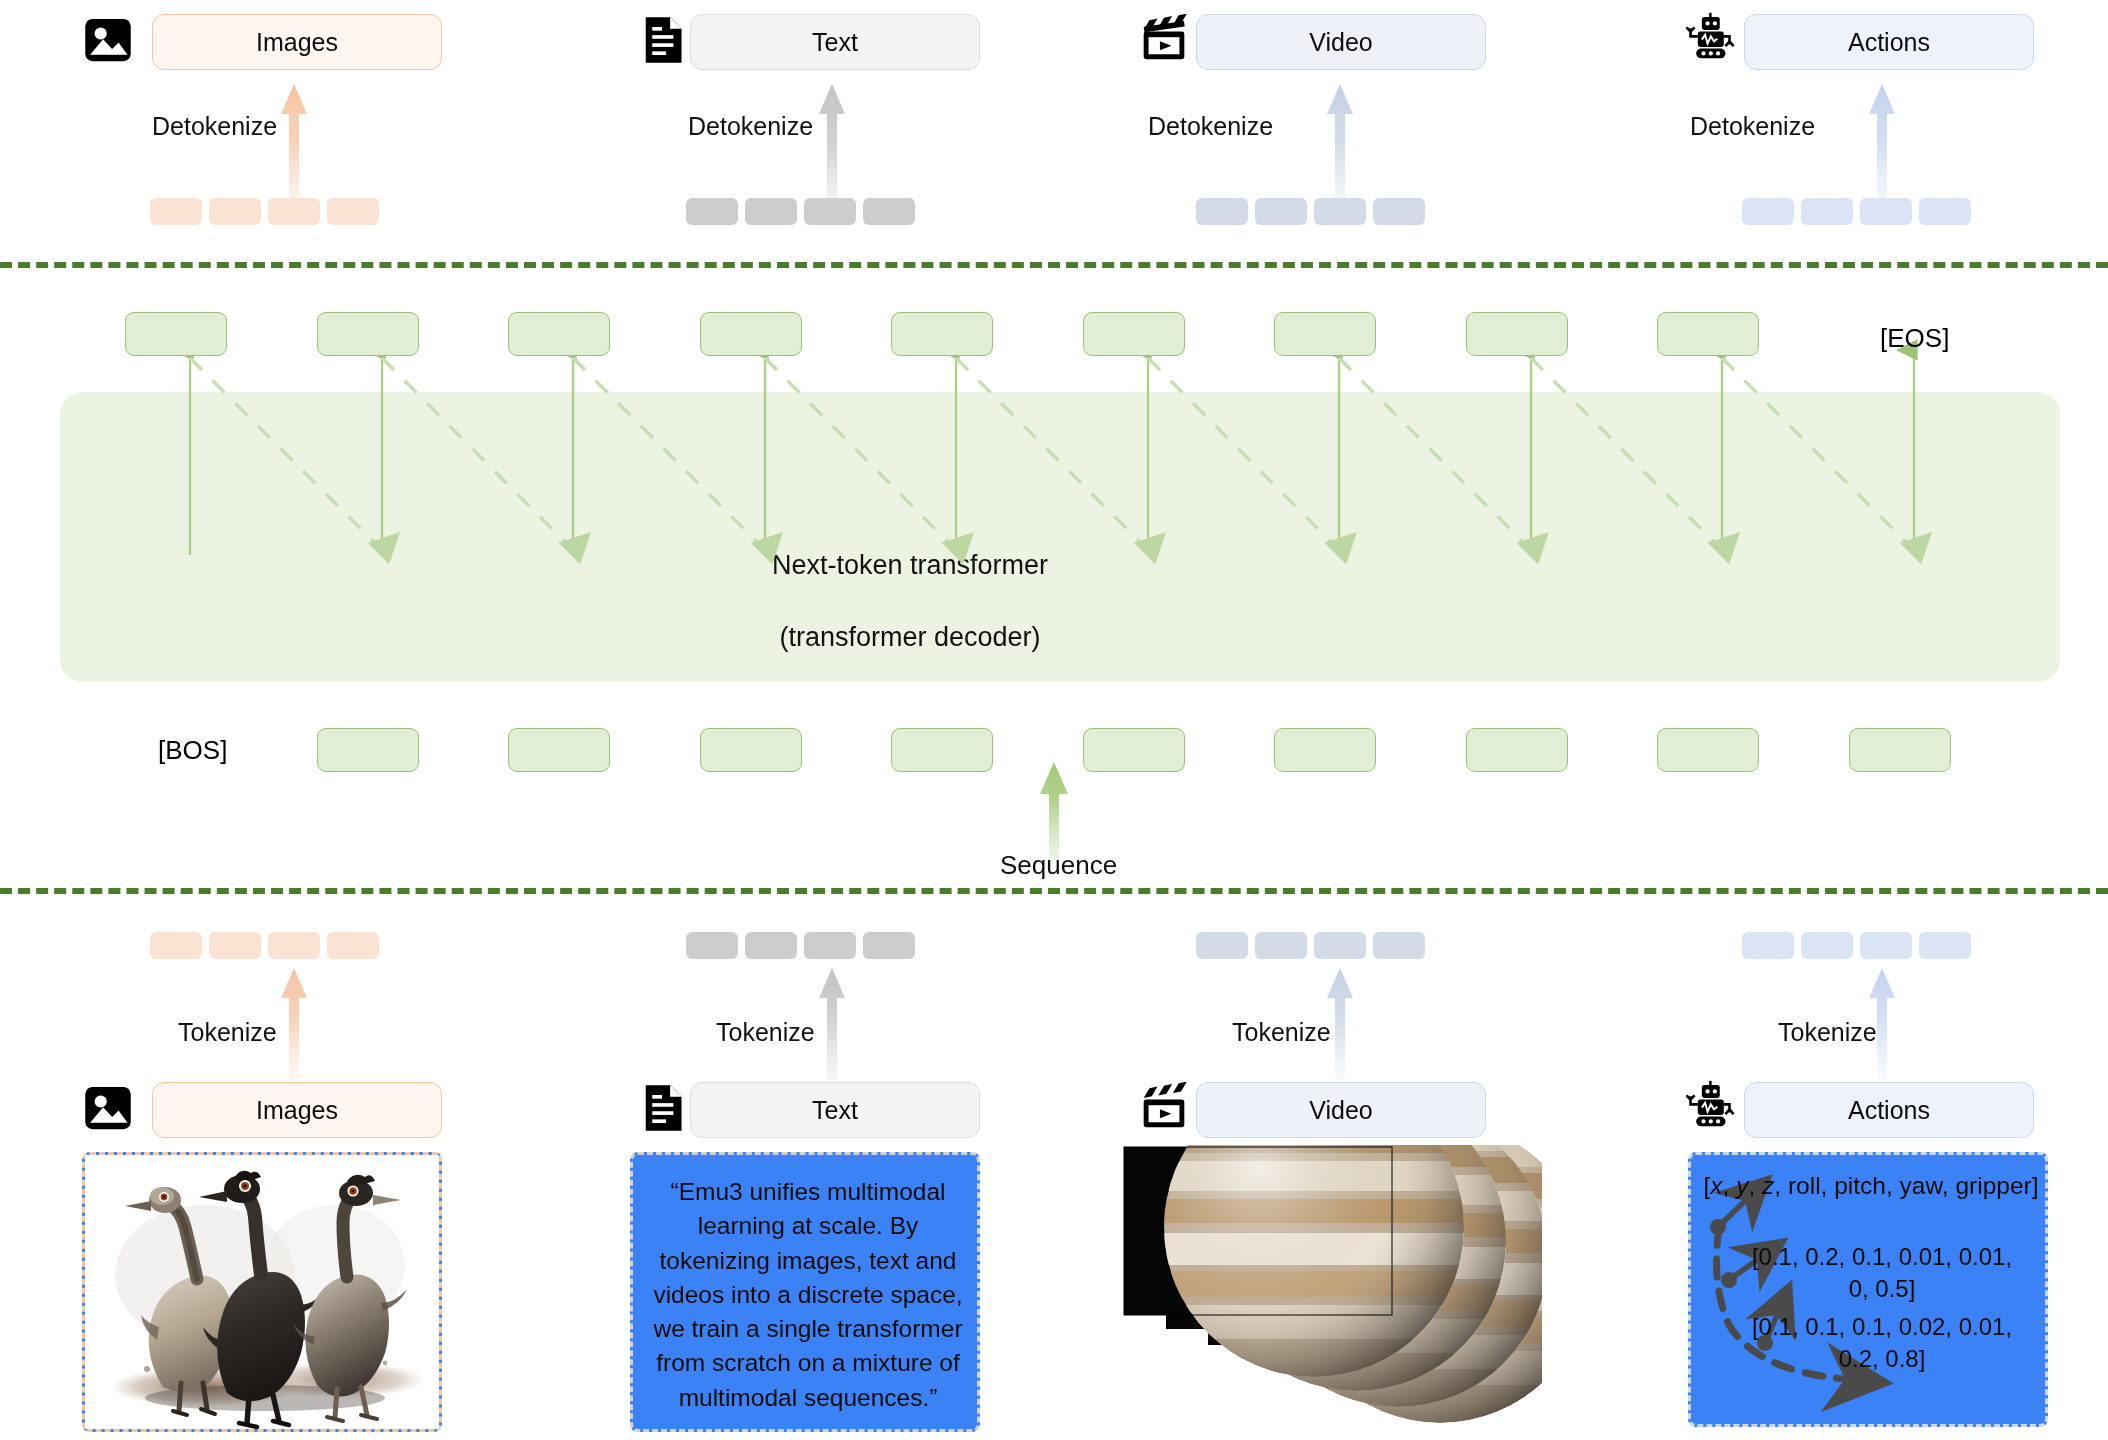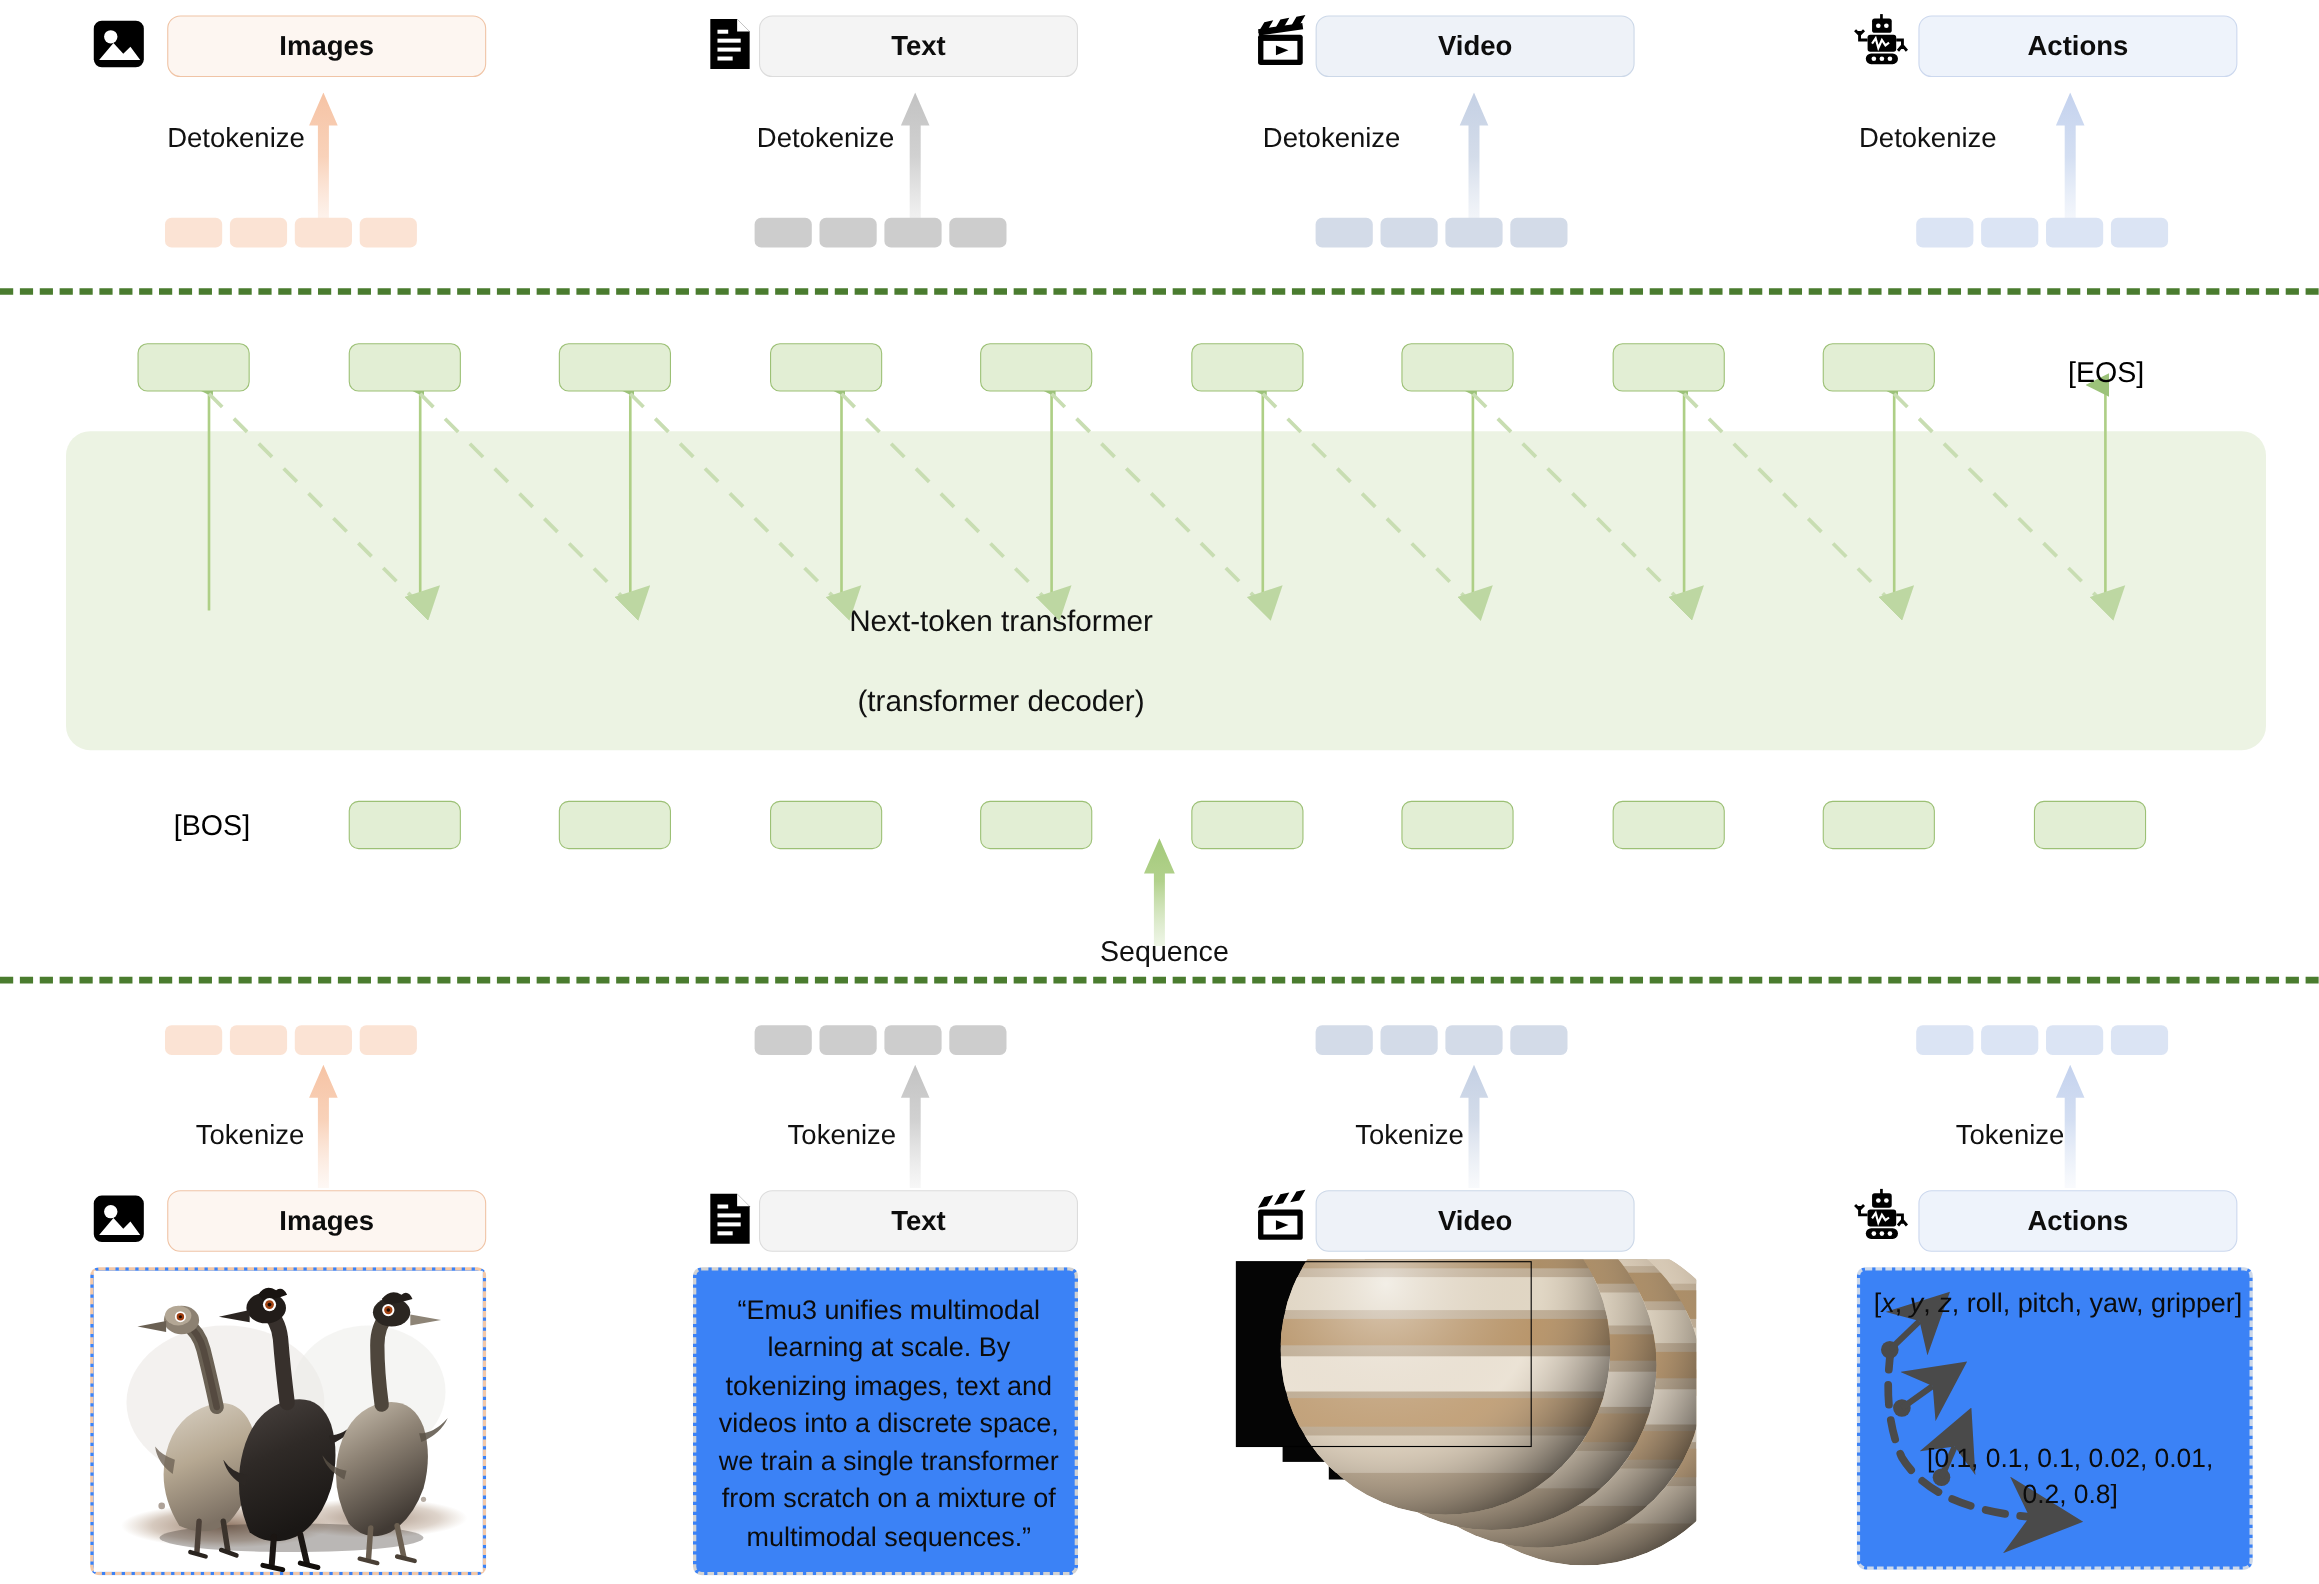--- a/index.html
+++ b/index.html
@@ -16,21 +16,20 @@
 
   
   .pill {
     position: absolute;
     height: 56px;
     border-radius: 12px;
     display: flex; align-items: center; justify-content: center;
     font-size: 25px; color: #0d0d0d;
     border: 1.5px solid #d7d7d7;
     background: #f4f4f4;
-    font-weight: bold;
   }
   .pill.images { background: #fdf6f1; border-color: #f0c4a6; }
   .pill.text   { background: #f4f4f4; border-color: #dcdcdc; }
   .pill.video  { background: #eef2f8; border-color: #ccd8e8; }
   .pill.actions{ background: #eef3fb; border-color: #ccd8ee; }
 
   
   .mico { position: absolute; width: 52px; height: 52px; }
   .mico svg { width: 100%; height: 100%; display: block; }
 
@@ -615,17 +614,19 @@
       <path d="M23 62 L50 36" stroke="#4a4a4a" stroke-width="5.5" marker-end="url(#tipA)"></path>
 
       <circle cx="34" cy="115" r="8" fill="#4a4a4a"></circle>
       <path d="M34 115 L62 95" stroke="#4a4a4a" stroke-width="5.5" marker-end="url(#tipA)"></path>
 
       <circle cx="70" cy="178" r="8" fill="#4a4a4a"></circle>
       <path d="M70 178 L82 150" stroke="#4a4a4a" stroke-width="5.5" marker-end="url(#tipA)"></path>
     </svg>
 
     <div class="actline head" style="left:8px; top:14px; width:344px;">[<span class="it">x</span>, <span class="it">y</span>, <span class="it">z</span>, roll, pitch, yaw, gripper]</div>
+    <div class="actline" style="left:38px; top:86px; width:306px;">[0.1, 0.2, 0.1, 0.01, 0.01,
+0, 0.5]</div>
     <div class="actline" style="left:38px; top:156px; width:306px;">[0.1, 0.1, 0.1, 0.02, 0.01,
 0.2, 0.8]</div>
   </div>
 
 </div>
 
 </body></html>

